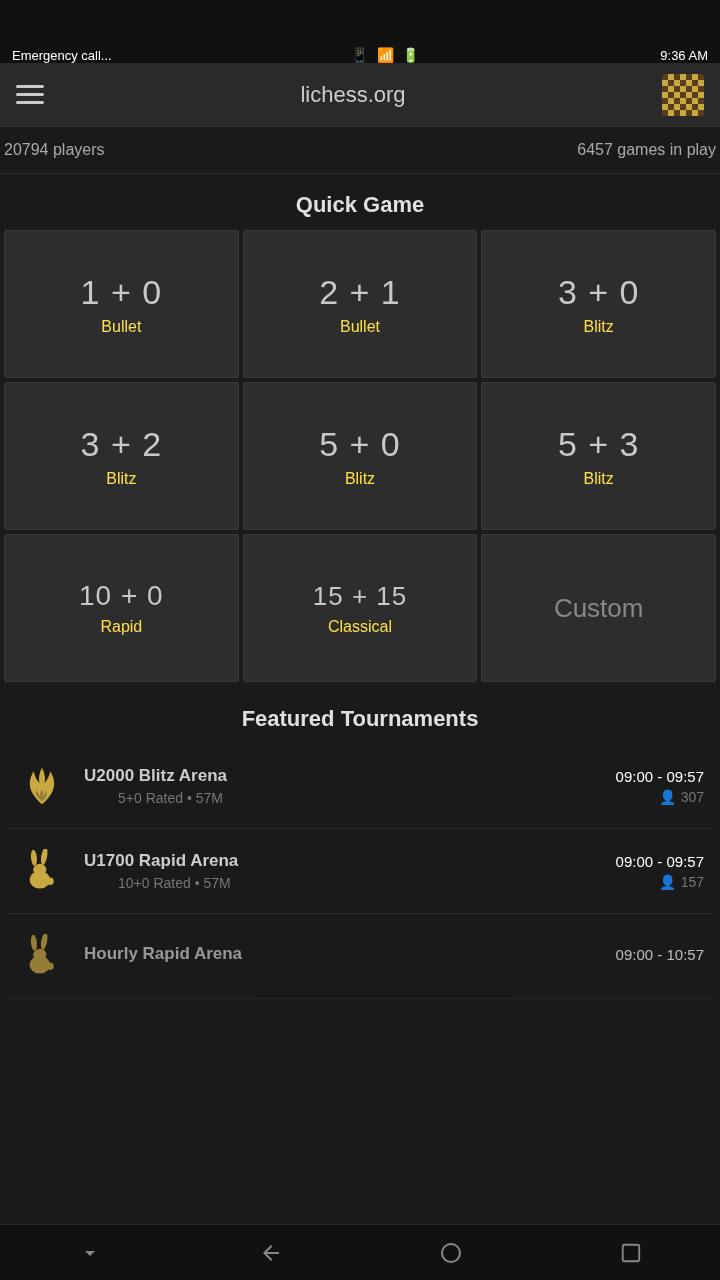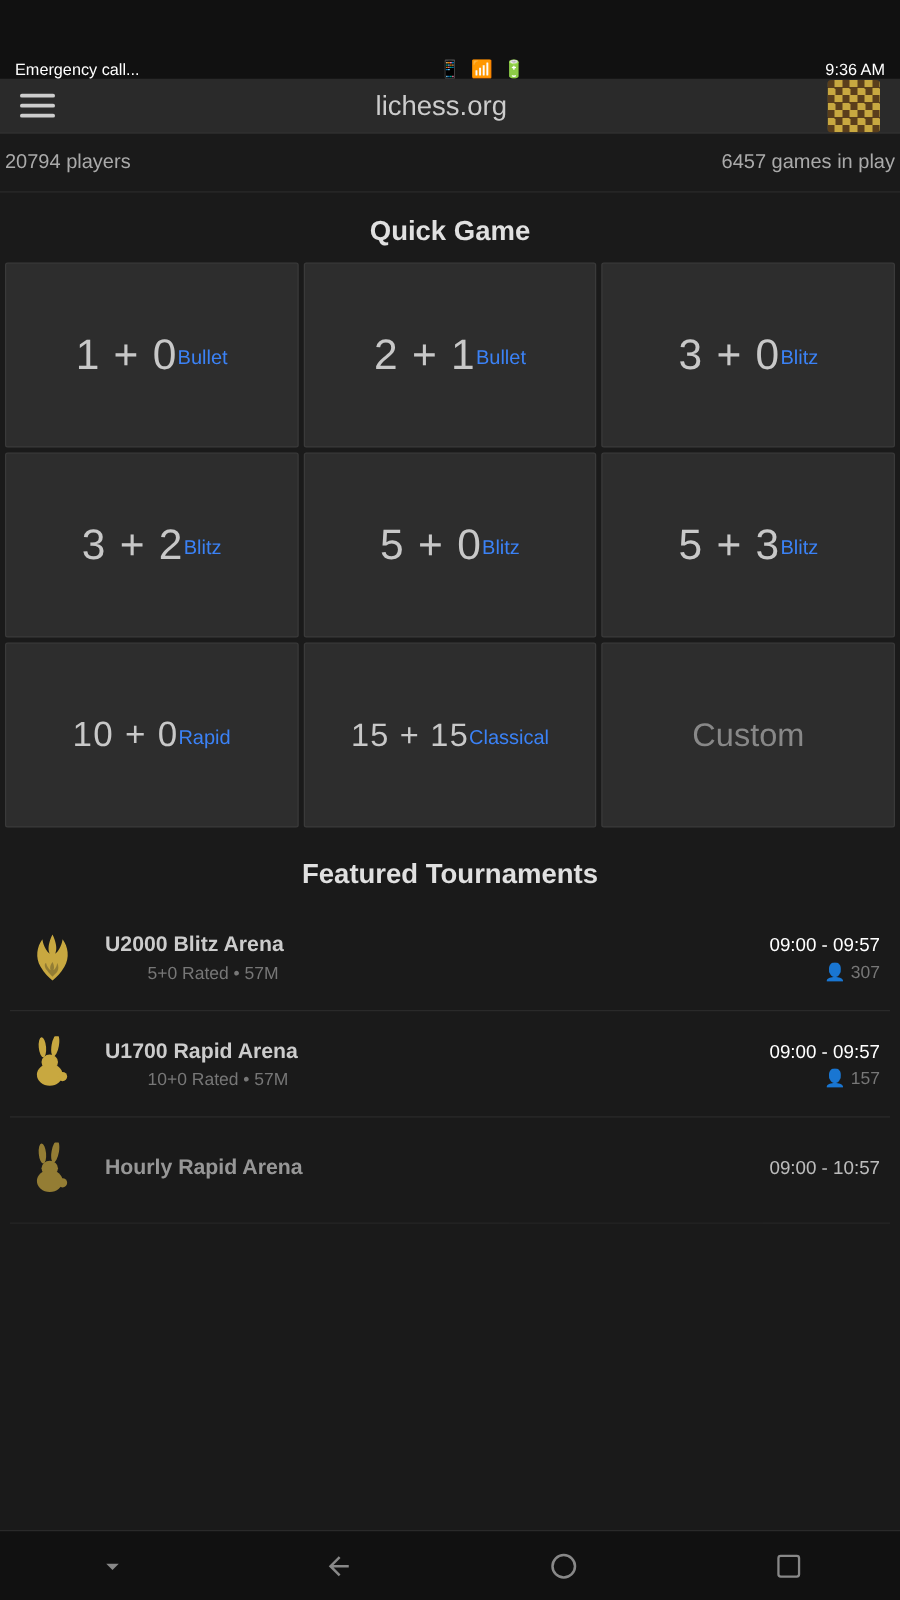--- a/index.html
+++ b/index.html
@@ -33,21 +33,21 @@
     .status-bar-right {
       display: flex;
       align-items: center;
       gap: 6px;
       font-size: 13px;
     }
 
     
     .topnav {
       background-color: #2a2a2a;
-      height: 44px;
+      height: 64px;
       display: flex;
       align-items: center;
       justify-content: space-between;
       padding: 0 16px;
       border-bottom: 1px solid #333;
     }
     .topnav-title {
       font-size: 22px;
       color: #cccccc;
       font-weight: normal;
@@ -100,37 +100,37 @@
       grid-template-columns: repeat(3, 1fr);
       gap: 4px;
       padding: 0 4px 4px;
     }
 
     .game-tile {
       background-color: #2d2d2d;
       border: 1px solid #3a3a3a;
       border-radius: 2px;
       display: flex;
-      flex-direction: row;
+      flex-direction: column;
       align-items: center;
       justify-content: center;
       padding: 28px 25px;
       cursor: pointer;
       min-height: 148px;
     }
 
     .game-tile-time {
       font-size: 34px;
       color: #c8c8c8;
       font-weight: 300;
       letter-spacing: 1px;
     }
     .game-tile-type {
       font-size: 16px;
-      color: #3b82f6;
+      color: #fde047;
       margin-top: 6px;
     }
     .game-tile-custom {
       font-size: 26px;
       color: #888888;
     }
 
     
     .featured-title {
       text-align: center;

